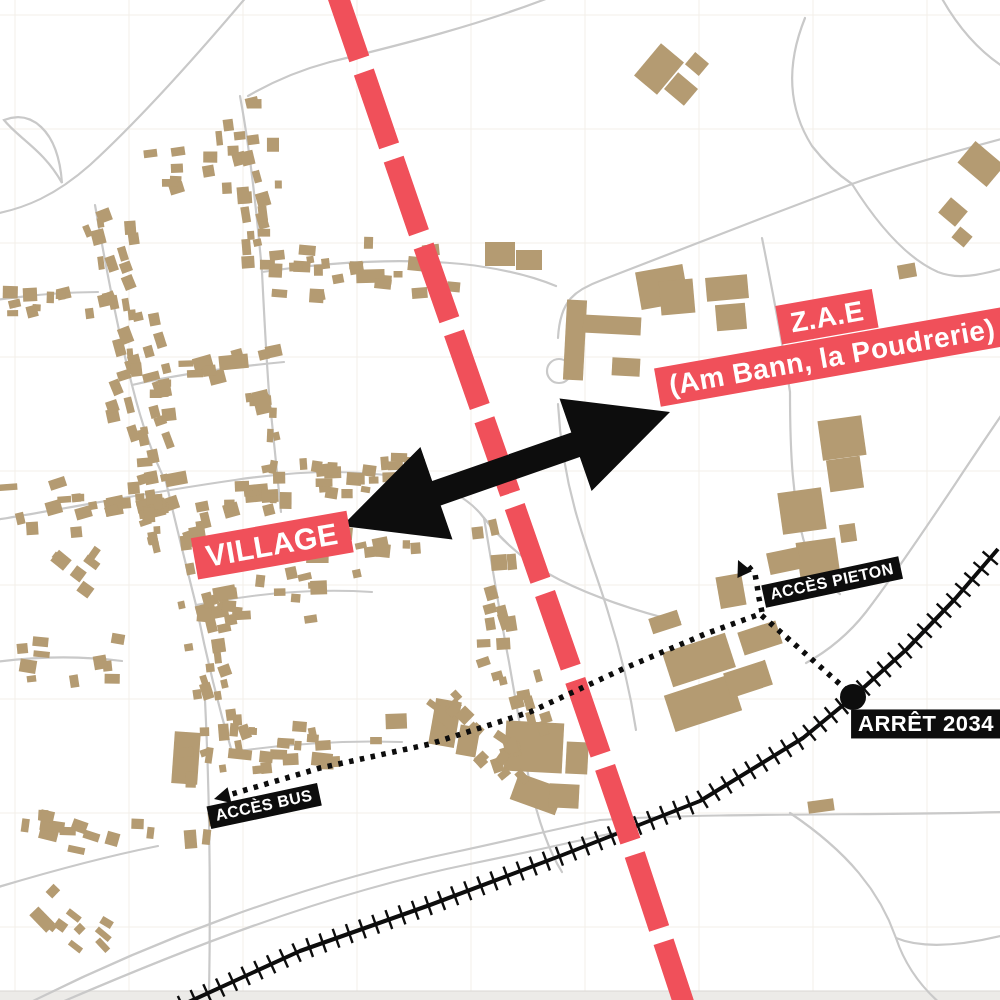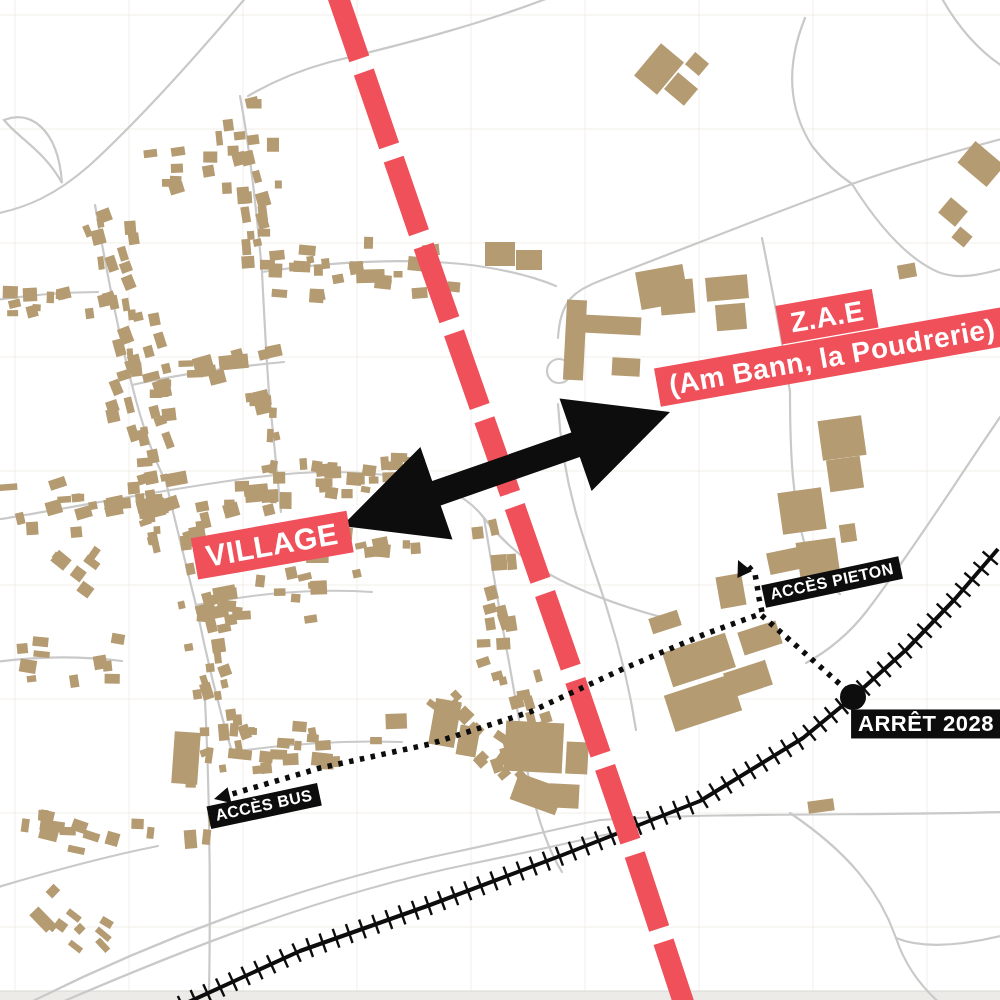--- a/index.html
+++ b/index.html
@@ -556,14 +556,14 @@
       <polygon points="738,560 751.9686059153917,571.1748847323132 737.4412557633843,577.8798155717012" fill="#0d0d0d"></polygon>
       <circle cx="853" cy="697" r="13" fill="#0d0d0d"></circle>
       <polygon points="342.0,526.0 452.5,539.5 440.7,505.4 579.8,457.1 591.6,491.1 670.0,412.0 559.5,398.5 571.3,432.6 432.2,480.9 420.4,446.9" fill="#0d0d0d"></polygon>
     </svg>
 
   <div class="map-label tag-red" style="left: 272px; top: 545px; font-size: 30px; transform: translate(-50%, -50%) rotate(-10deg);">VILLAGE</div>
   <div class="map-label tag-red" style="left: 827px; top: 317px; font-size: 28px; transform: translate(-50%, -50%) rotate(-10deg);">Z.A.E</div>
   <div class="map-label tag-red" style="left: 832px; top: 357px; font-size: 28px; transform: translate(-50%, -50%) rotate(-10deg);">(Am Bann, la Poudrerie)</div>
   <div class="map-label tag-black" style="left: 832px; top: 582px; font-size: 16px; transform: translate(-50%, -50%) rotate(-12deg);">ACCÈS PIETON</div>
   <div class="map-label tag-black" style="left: 264px; top: 806px; font-size: 16px; transform: translate(-50%, -50%) rotate(-12deg);">ACCÈS BUS</div>
-  <div class="map-label tag-black" style="left: 926px; top: 724px; font-size: 22px; transform: translate(-50%, -50%) rotate(0deg);">ARRÊT 2028</div>
+  <div class="map-label tag-black" style="left: 926px; top: 724px; font-size: 22px; transform: translate(-50%, -50%) rotate(0deg);">ARRÊT 2034</div>
 </div>
 
 </body></html>

